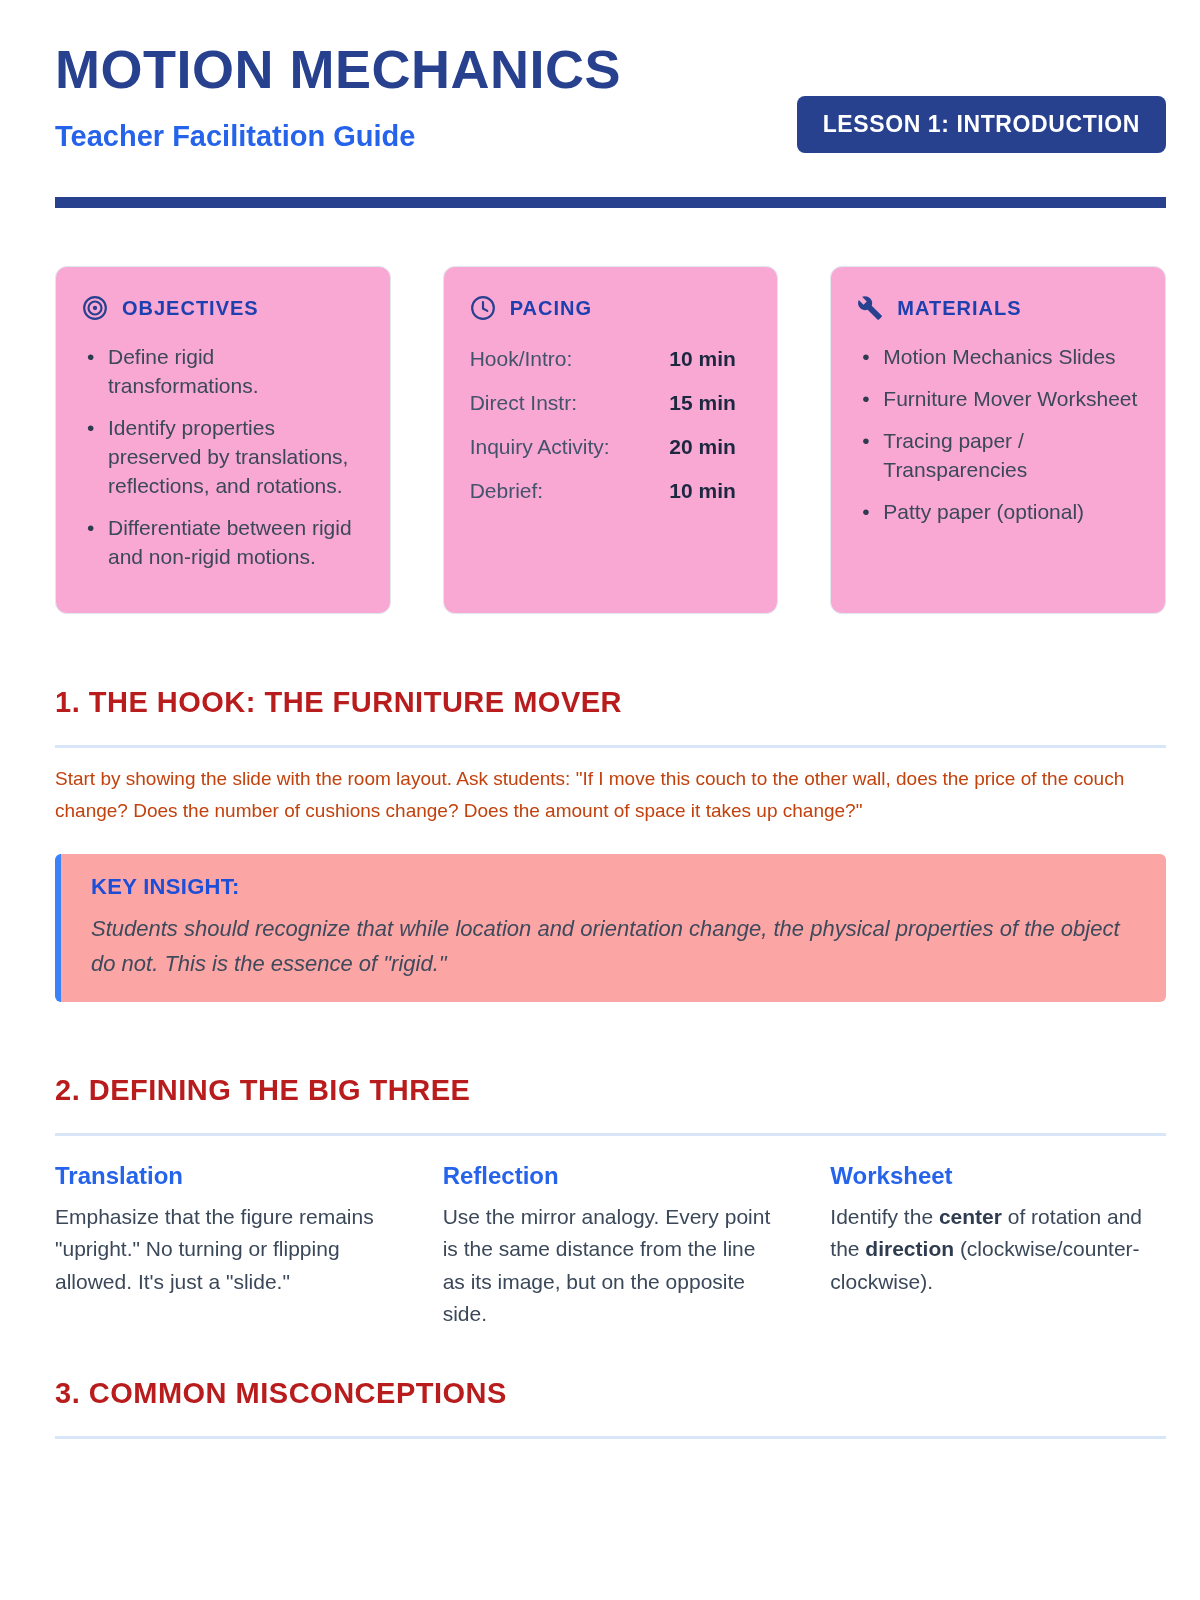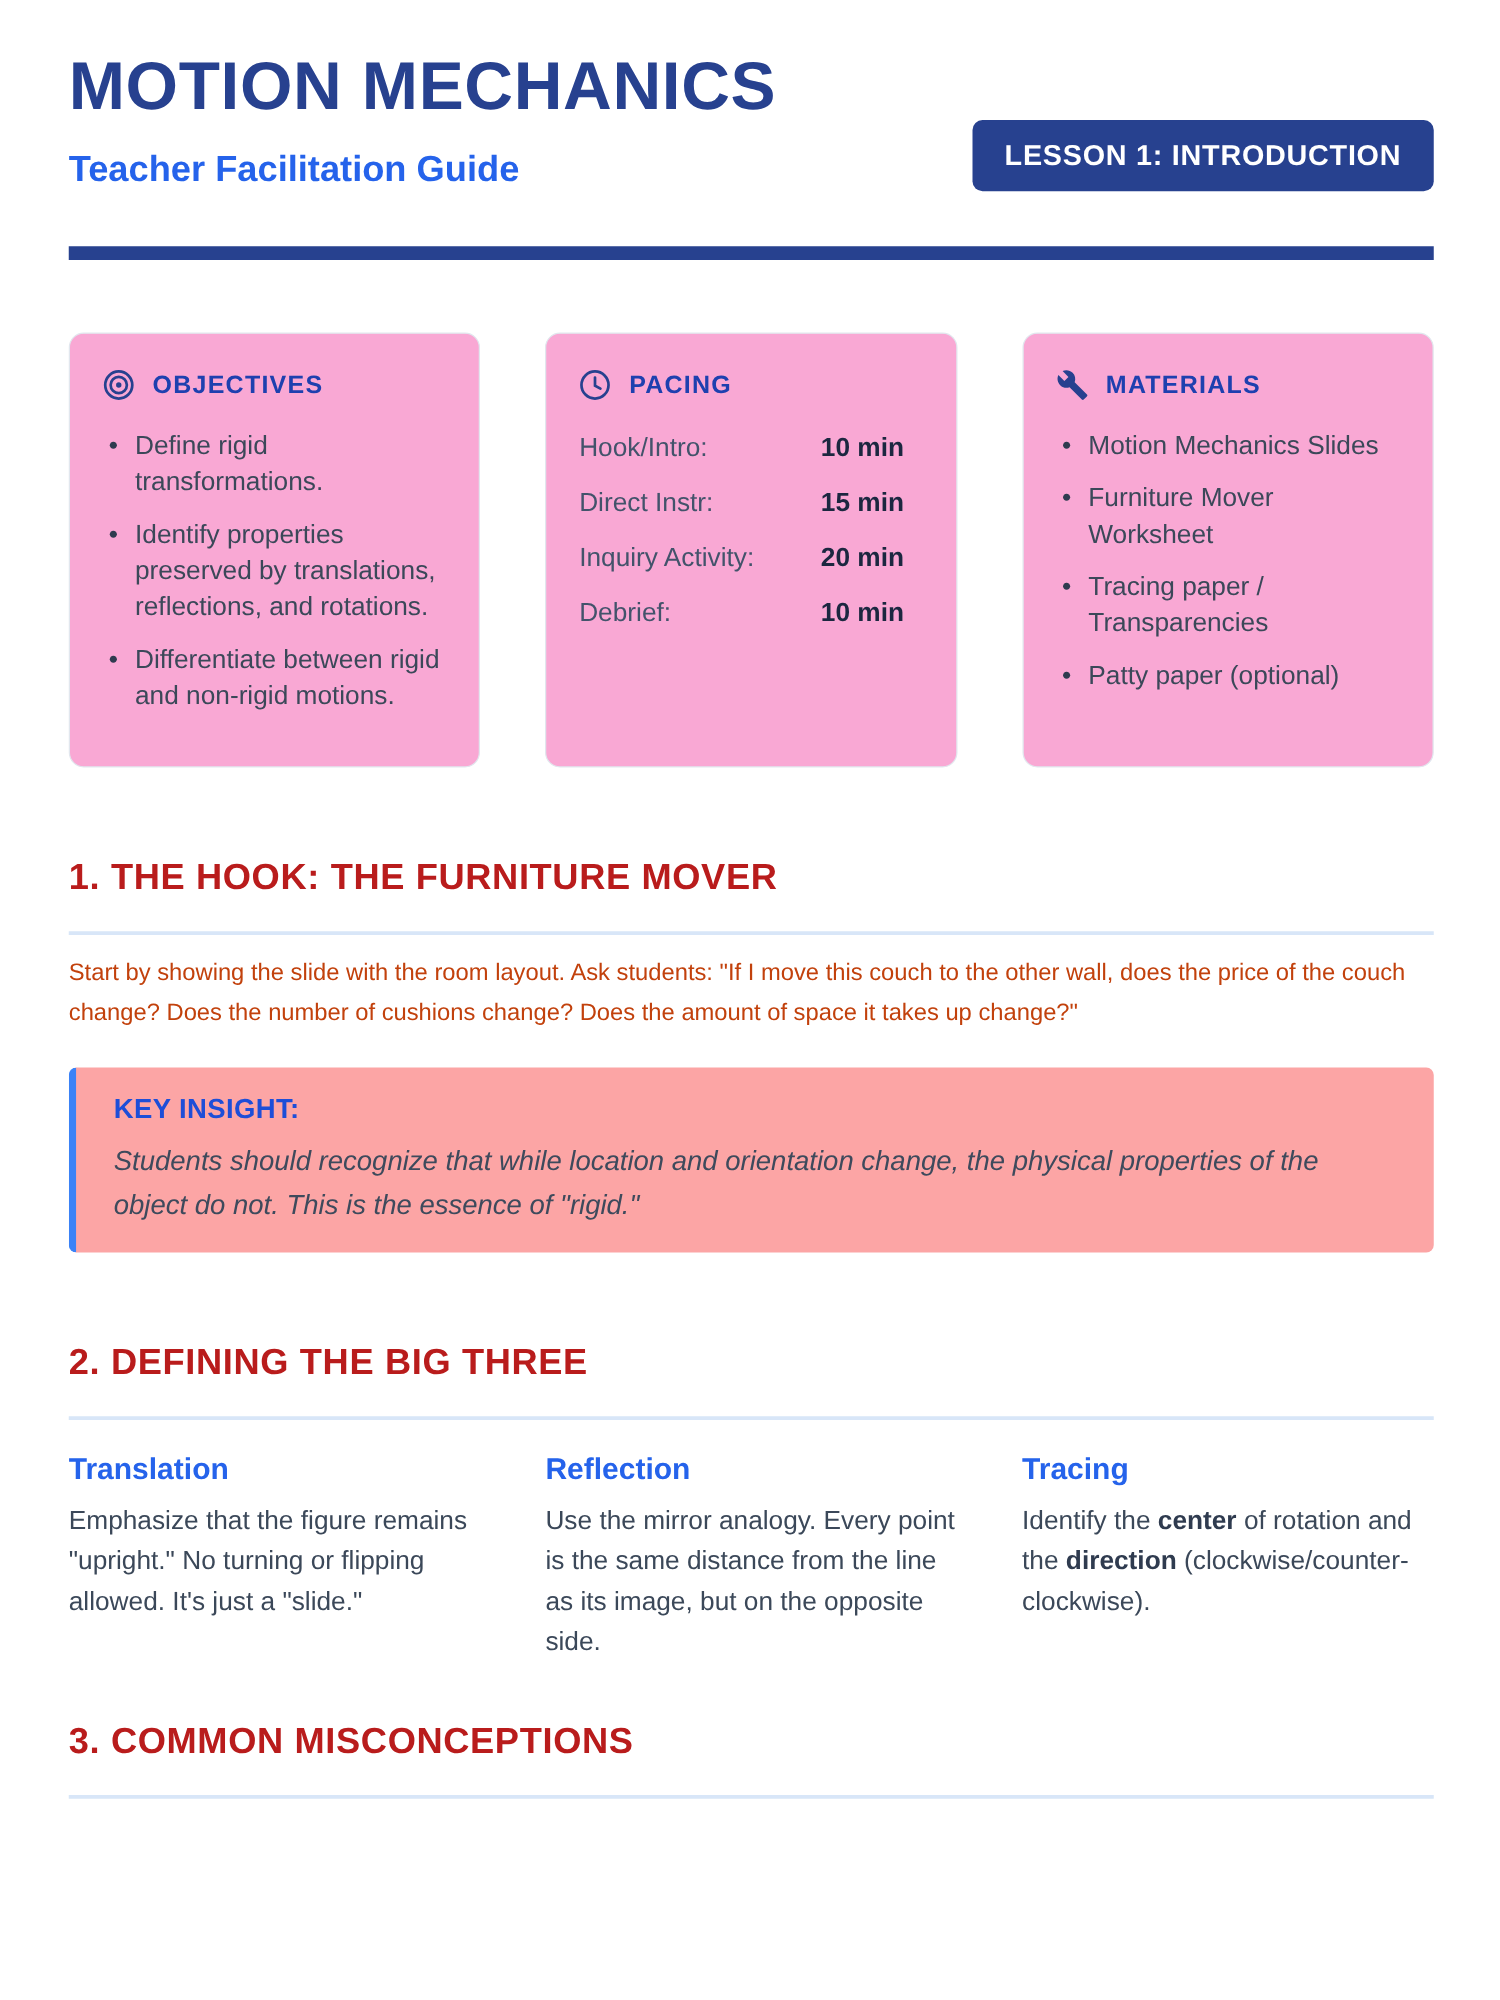--- a/index.html
+++ b/index.html
@@ -8,21 +8,21 @@
     background: #ffffff;
     width: 1200px;
     height: 1600px;
     overflow: hidden;
     font-family: "Liberation Sans", "DejaVu Sans", sans-serif;
   }
   .page {
     box-sizing: border-box;
     width: 1200px;
     height: 1600px;
-    padding: 42px 53px 0 55px;
+    padding: 42px 34px 0 55px;
   }
   
   .header-row {
     display: flex;
     justify-content: space-between;
     align-items: flex-end;
   }
   h1.doc-title {
     margin: 0;
     font-size: 54px;
@@ -275,21 +275,21 @@
     <div class="columns-row">
       <div>
         <div class="col-title">Translation</div>
         <div class="col-body">Emphasize that the figure remains "upright." No turning or flipping allowed. It's just a "slide."</div>
       </div>
       <div>
         <div class="col-title">Reflection</div>
         <div class="col-body">Use the mirror analogy. Every point is the same distance from the line as its image, but on the opposite side.</div>
       </div>
       <div>
-        <div class="col-title">Tracing</div>
+        <div class="col-title">Worksheet</div>
         <div class="col-body"><span>Identify the </span><b>center</b><span> of rotation and the </span><b>direction</b><span> (clockwise/counter-clockwise).</span></div>
       </div>
     </div>
   </section>
 
   <section class="section-misconceptions">
     <h2 class="section-heading">3. COMMON MISCONCEPTIONS</h2>
   </section>
 
 </div>

